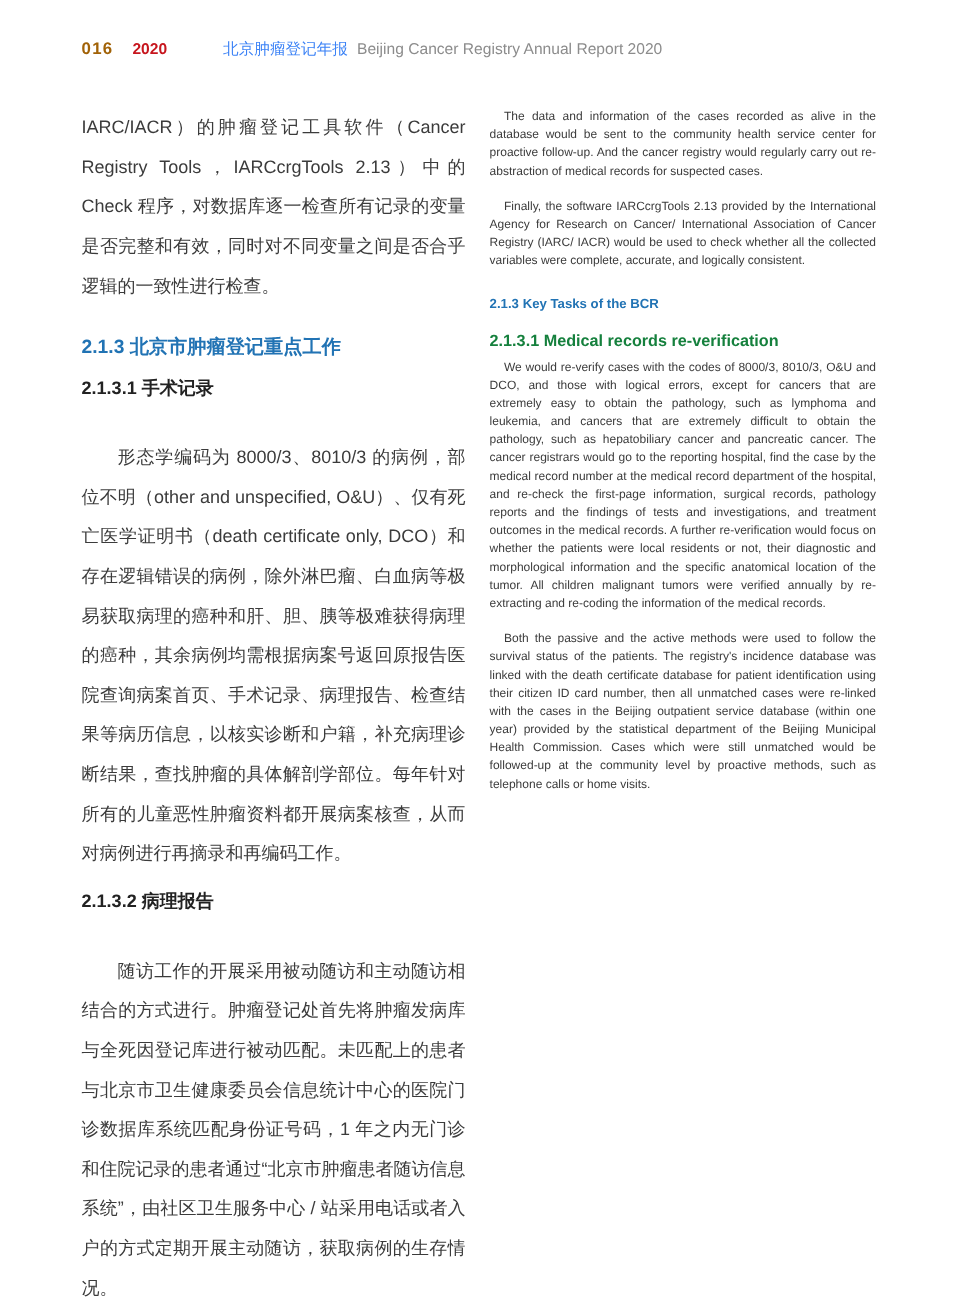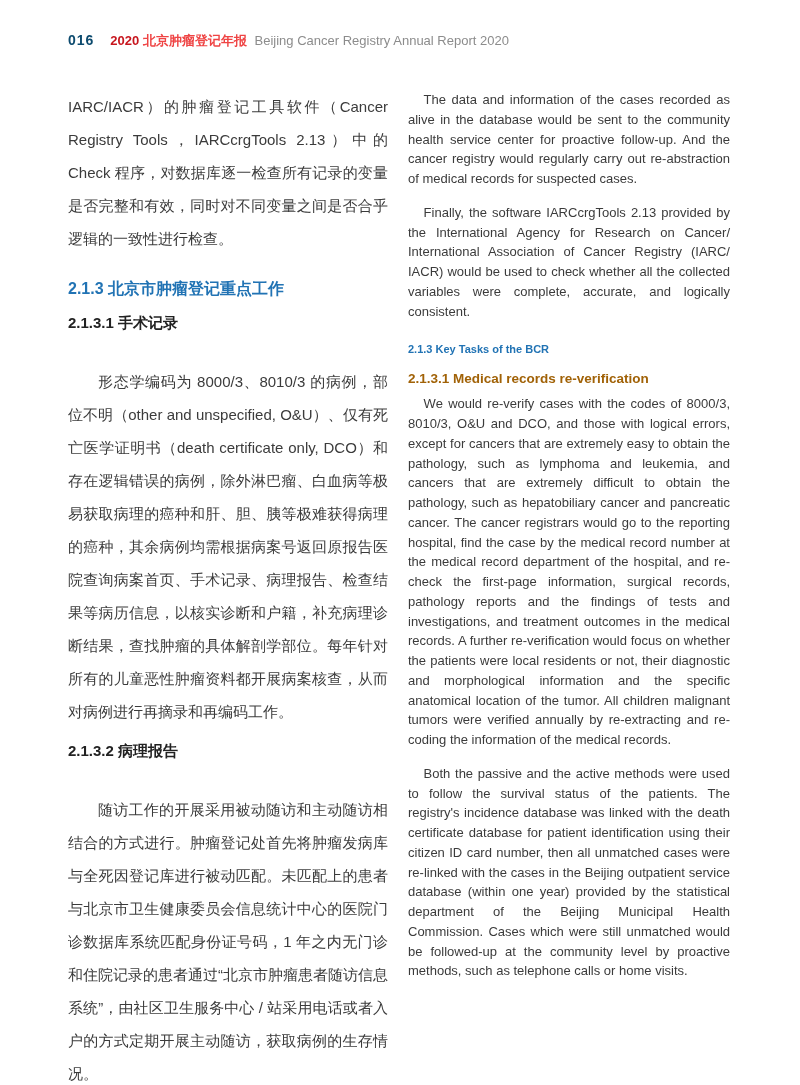--- a/index.html
+++ b/index.html
@@ -20,28 +20,28 @@
 
   
   .page-header {
     display: flex;
     align-items: baseline;
     gap: 16px;
     margin-bottom: 40px;
     white-space: nowrap;
   }
   .page-num {
-    color: #0c4a6e;
+    color: #a16207;
     font-weight: bold;
     font-size: 14px;
     letter-spacing: 1px;
   }
   .hdr-title { font-size: 13px; }
   .hdr-year { color: #c7161e; font-weight: bold; }
-  .hdr-cn   { color: #ef4444; font-weight: bold; margin-right: 4px; }
+  .hdr-cn   { color: #3b82f6; font-weight: normal; margin-right: 4px; margin-left: 43px; }
   .hdr-en   { color: #8c8c8c; font-weight: normal; }
 
   
   .columns { display: flex; gap: 20px; }
   .col-left  { width: 320px; flex: 0 0 320px; }
   .col-right { flex: 1; }
 
   
   .zh-body {
     font-size: 15px;
@@ -58,35 +58,35 @@
   }
   .zh-sub-heading {
     color: #222222;
     font-weight: bold;
     font-size: 15px;
     margin: 14px 0 10px 0;
   }
 
   
   .en-body {
-    font-size: 13px;
+    font-size: 10px;
     line-height: 1.52;
     text-align: justify;
     color: #3b3b3b;
     text-indent: 1.2em;
     margin-bottom: 14px;
   }
   .en-section-heading {
     color: #2173b4;
     font-weight: bold;
     font-size: 11px;
     margin: 22px 0 12px 0;
   }
   .en-sub-heading {
-    color: #a16207;
+    color: #15803d;
     font-weight: bold;
     font-size: 13.5px;
     margin: 16px 0 8px 0;
   }
 </style>
 </head>
 <body>
 
 <div class="page">
 

